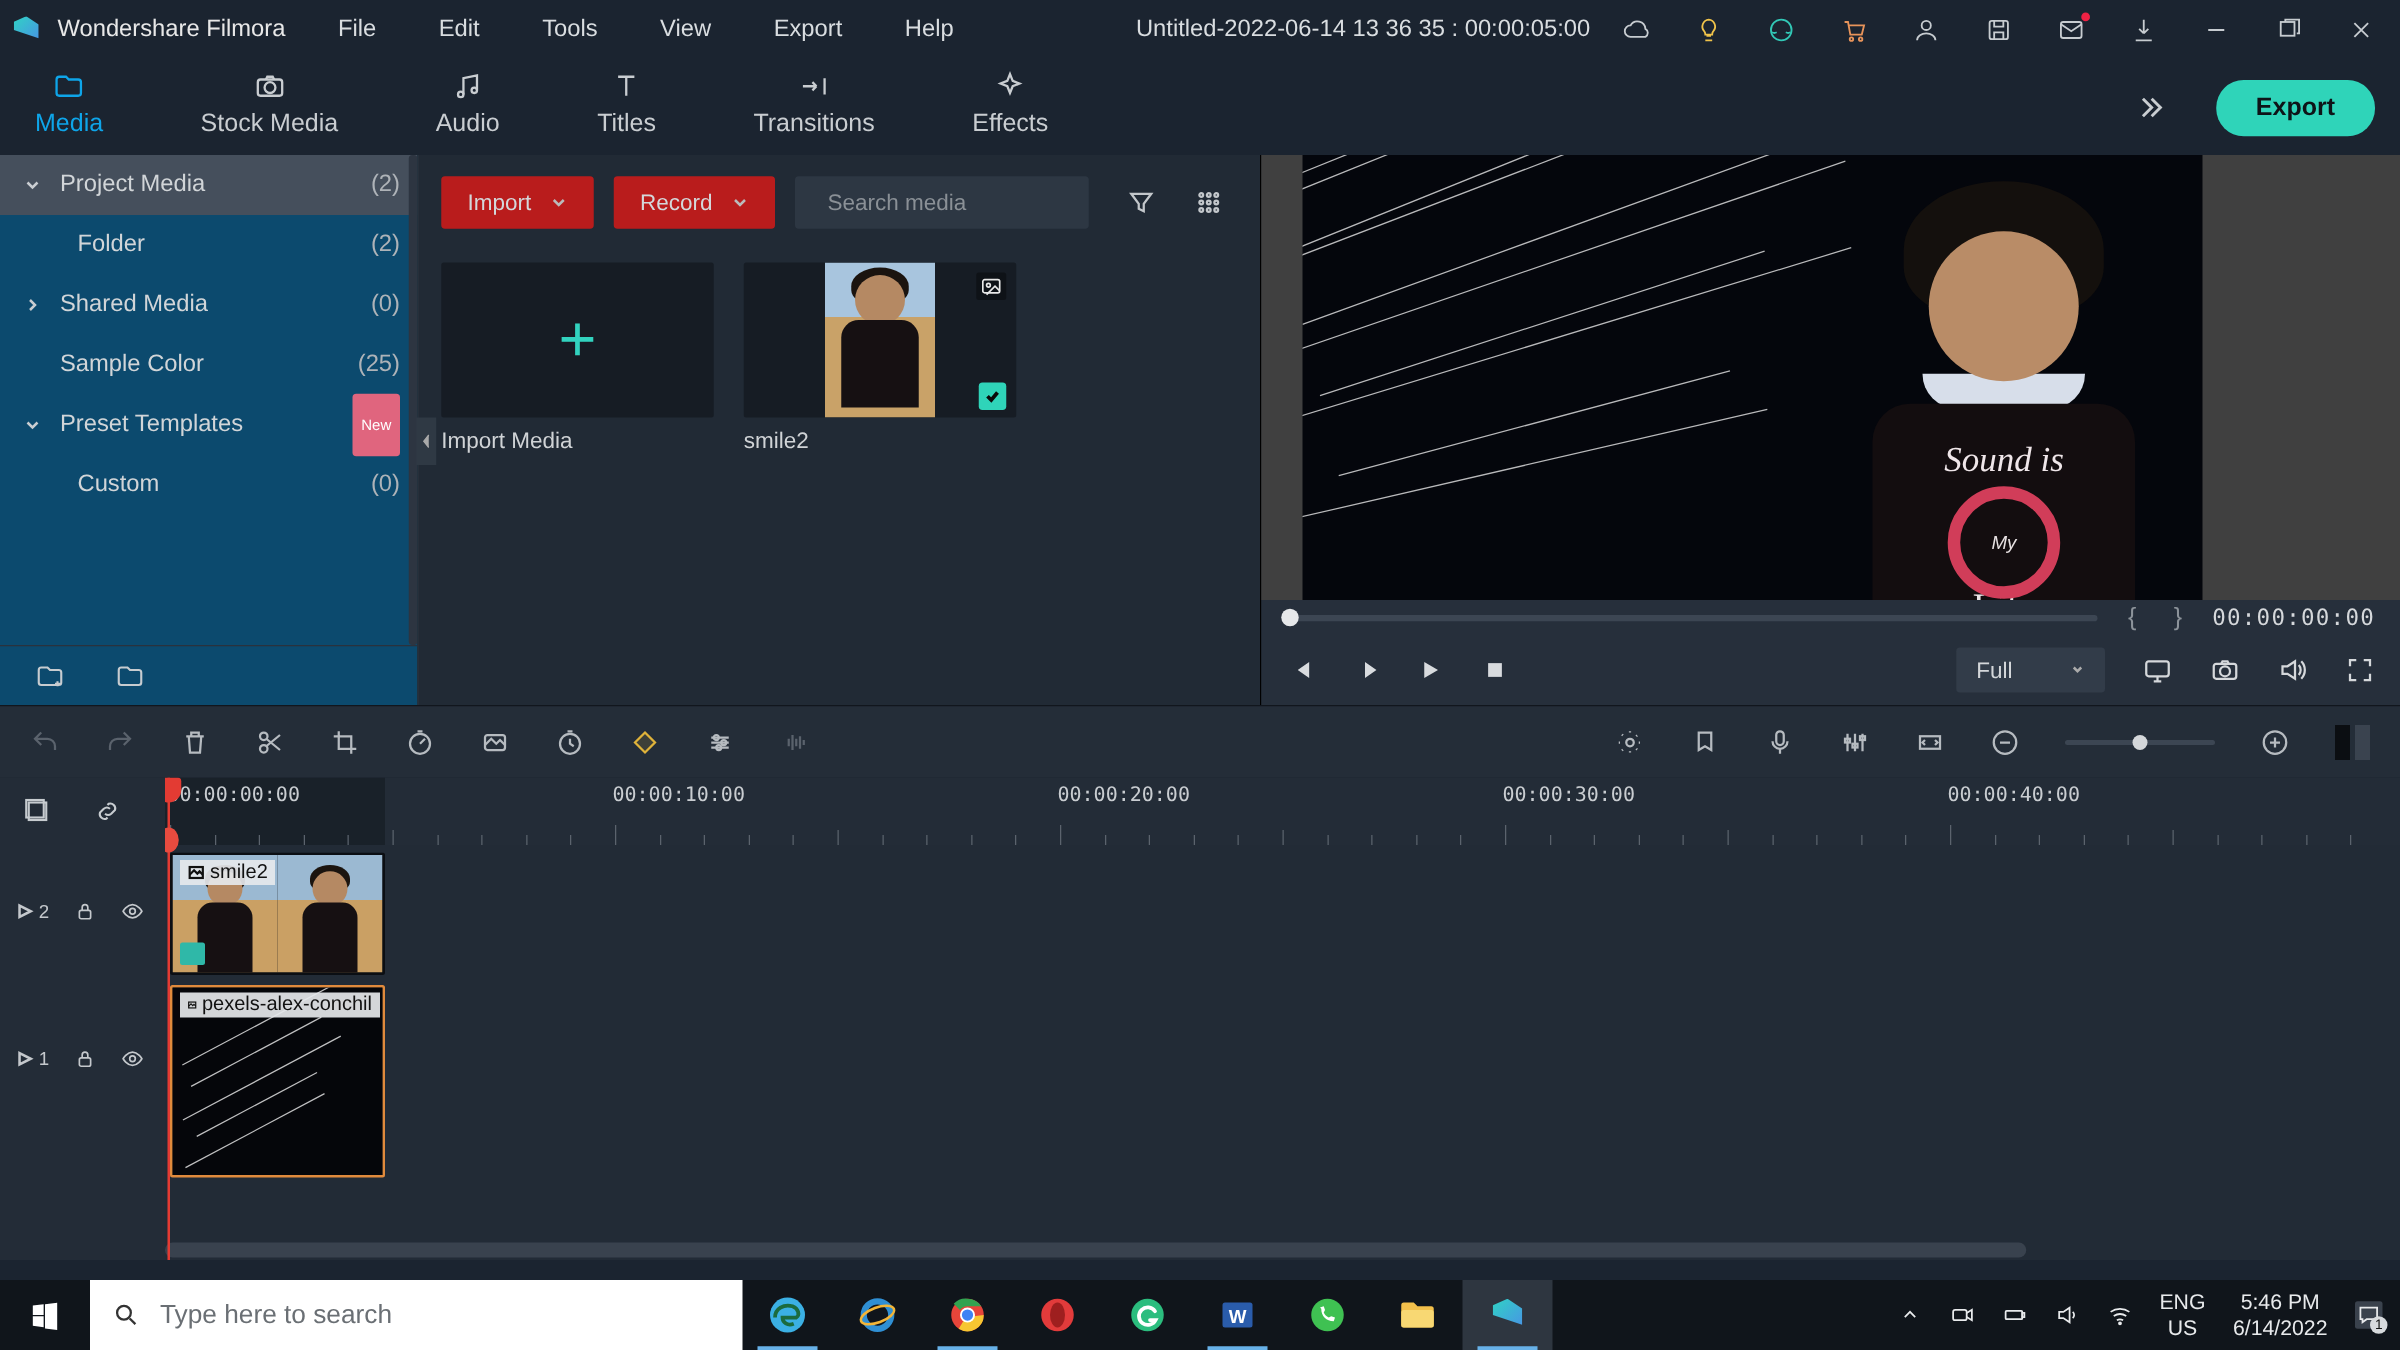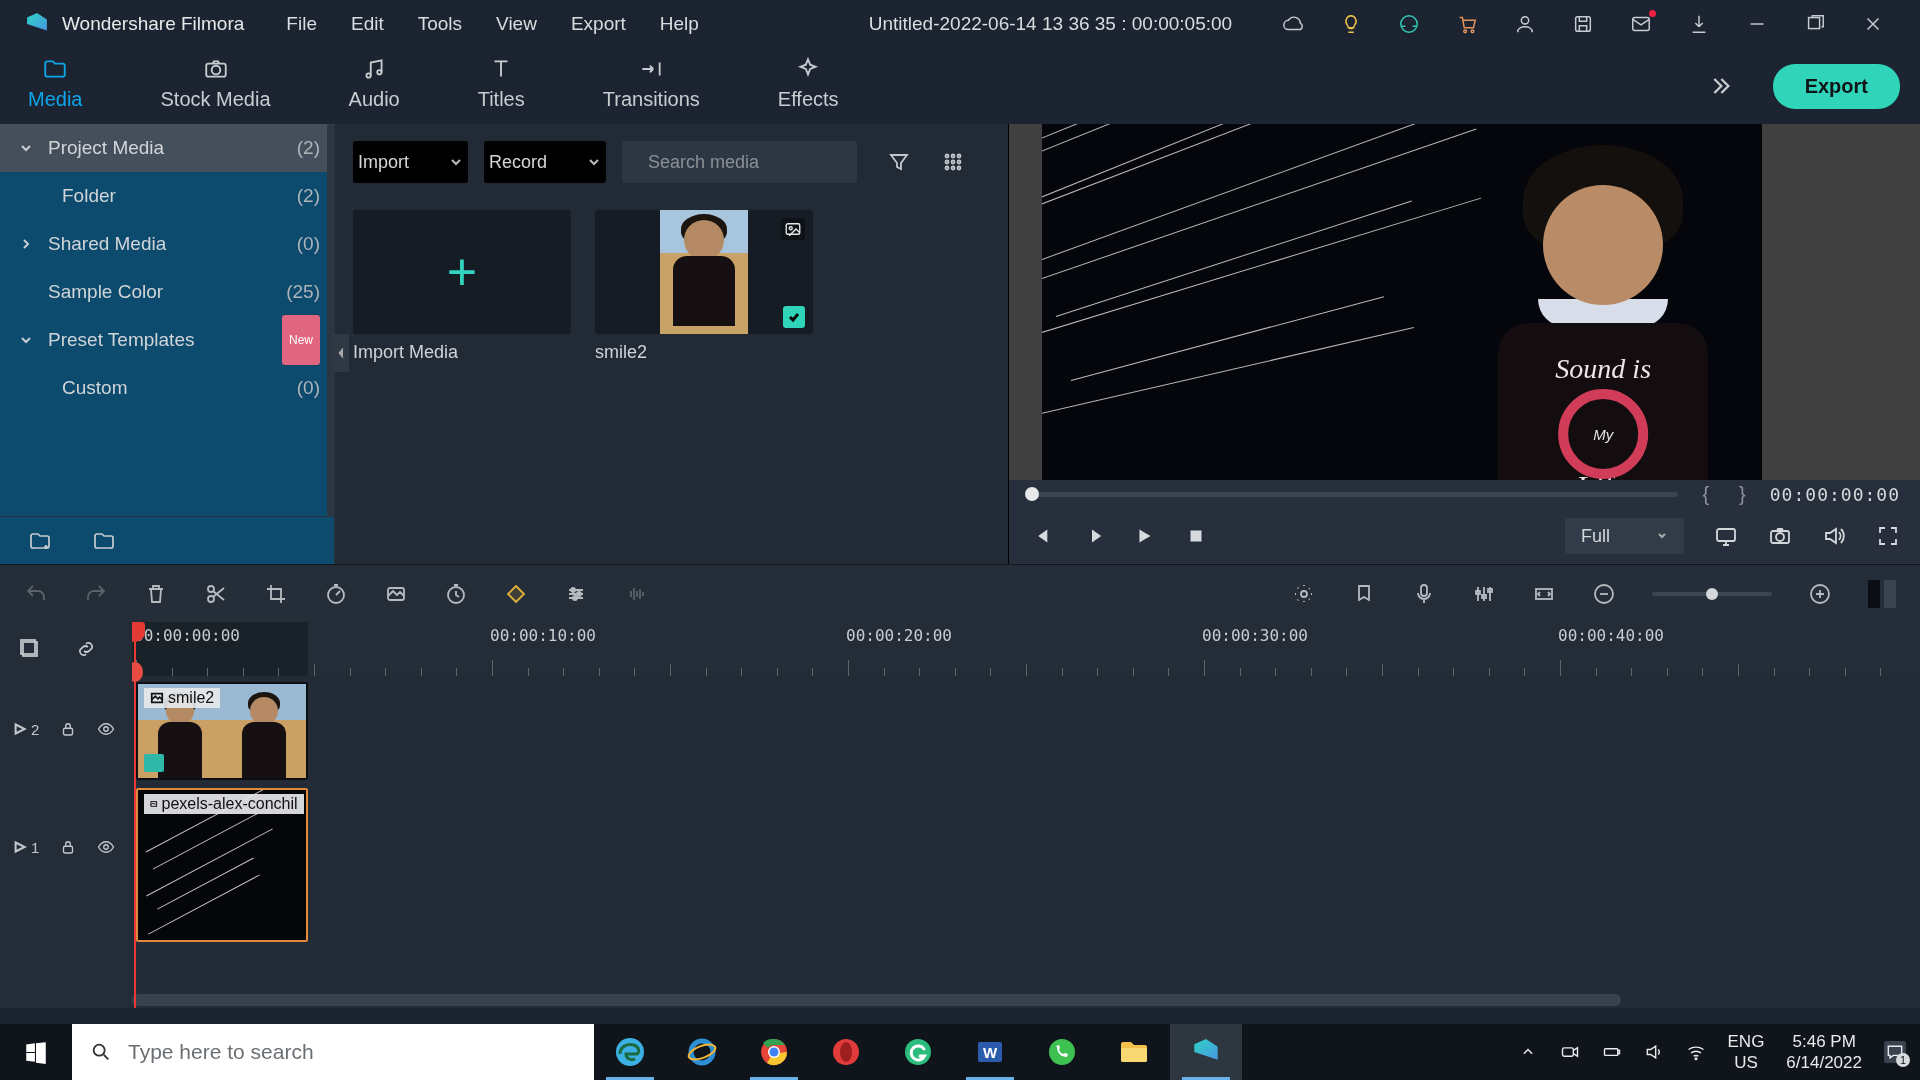--- a/index.html
+++ b/index.html
@@ -1,23 +1,23 @@
 <!DOCTYPE html>
 <html><head>
 <meta charset="utf-8">
 <style>
 * { margin: 0; padding: 0; box-sizing: border-box; font-family: "Segoe UI", Arial, sans-serif; user-select: none; }
 body { width: 1920px; height: 1080px; background: #1b2430; overflow: hidden; color: #e8e8e8; font-size: 17px; }
 
 
-.titlebar { height: 48px; background: #1b2430; display: flex; align-items: center; padding: 0 26px; }
+.titlebar { height: 48px; background: #1b2430; display: flex; align-items: center; padding: 0 10px; }
 .tb-left { display: flex; align-items: center; gap: 14px; }
 .app-logo { width: 22px; height: 22px; background: linear-gradient(135deg,#2fd4c4,#4a8fe7); clip-path: polygon(50% 0,95% 30%,95% 80%,5% 50%,5% 20%); }
 .app-name { font-size: 19px; font-weight: 400; margin-right: 28px; }
-.menubar { display: flex; gap: 34px; }
+.menubar { display: flex; gap: 50px; }
 .menubar span { font-size: 19px; color: #d9dde0; cursor: pointer; }
 .tb-center { flex: 1; text-align: center; font-size: 19px; color: #d9dde0; margin-left: 120px; }
 .tb-right { display: flex; align-items: center; gap: 36px; margin-right: 10px; }
 .tb-ic { width: 22px; height: 22px; display: flex; align-items: center; justify-content: center; stroke: #c7ccd0; fill: none; stroke-width: 1.6; color:#c7ccd0; cursor: pointer; position: relative; }
 .tb-ic.cart { stroke:#e7935a; }
 .tb-ic.bulb { stroke:#f0c34a; }
 .tb-ic.head { stroke:#32c8b6; }
 .red-dot { position:absolute; top:-3px; right:-4px; width:7px; height:7px; background:#e24; border-radius:50%; }
 
 
@@ -43,21 +43,21 @@
 .side-item .label { flex:1; }
 .side-item .count { color:#aeb3b8; }
 .new-badge { background:#e0657e; color:#fff; font-size:12px; padding:18px 7px; border-radius:3px; margin-left:8px; }
 .side-foot { height:48px; display:flex; align-items:center; gap:40px; padding-left:28px; border-top:1px solid #2a323d; }
 .side-foot svg { width:24px; height:24px; stroke:#c7ccd0; fill:none; stroke-width:1.7; }
 
 .mid-col { flex:1; background:#212a35; display:flex; flex-direction:column; border-left:1px solid #2a323d; position:relative; }
 .mid-collapse { position:absolute; left:-2px; top:210px; width:16px; height:38px; background:#2f3944; display:flex; align-items:center; justify-content:center; }
 .mid-collapse svg{width:10px;height:14px;stroke:#aaa;fill:#aaa;}
 .mid-bar { height:76px; display:flex; align-items:center; gap:16px; padding:0 18px; }
-.drop { background:#000000; height:42px; padding: 0 5px; border-radius:3px; display:flex; align-items:center; gap:40px; font-size:18px; color:#d4d7da; cursor:pointer; }
+.drop { background:#b91c1c; height:42px; padding: 0 21px; border-radius:3px; display:flex; align-items:center; gap:15px; font-size:18px; color:#d4d7da; cursor:pointer; }
 .drop svg { width:14px; height:14px; stroke:#bbb; fill:none; stroke-width:2; }
 .search { flex:1; max-width: 235px; background:#2d3743; height:42px; border-radius:3px; display:flex; align-items:center; padding:0 14px; gap:12px; }
 .search input { background:none; border:none; outline:none; color:#d4d7da; font-size:18px; flex:1; }
 .search input::placeholder { color:#8a9096; }
 .search svg { width:20px; height:20px; stroke:#bcc0c4; fill:none; stroke-width:2; }
 .mid-ic { width:24px; height:24px; stroke:#c3c7cb; fill:none; stroke-width:1.8; cursor:pointer; margin-left:14px; }
 
 .media-grid { padding: 10px 18px; display:flex; flex-wrap:wrap; gap:16px 24px; align-content:flex-start; }
 .mcard { width:218px; }
 .mthumb { width:218px; height:124px; background:#161c24; border-radius:2px; position:relative; display:flex; align-items:center; justify-content:center; overflow:hidden; }

